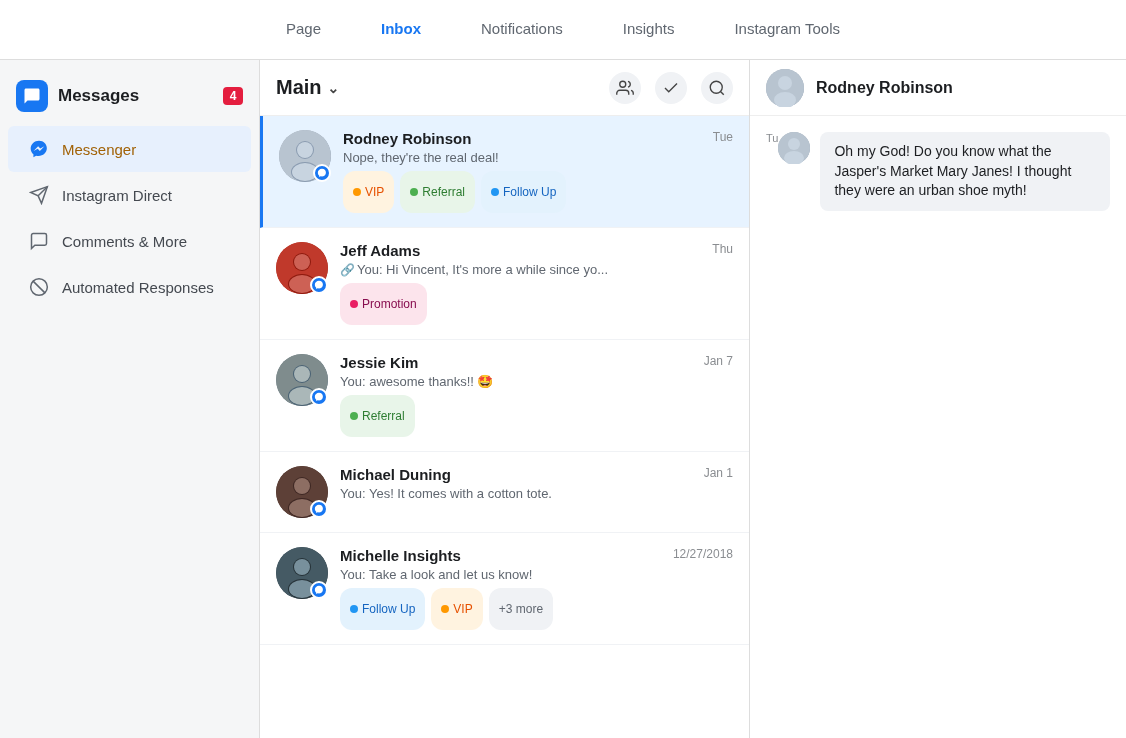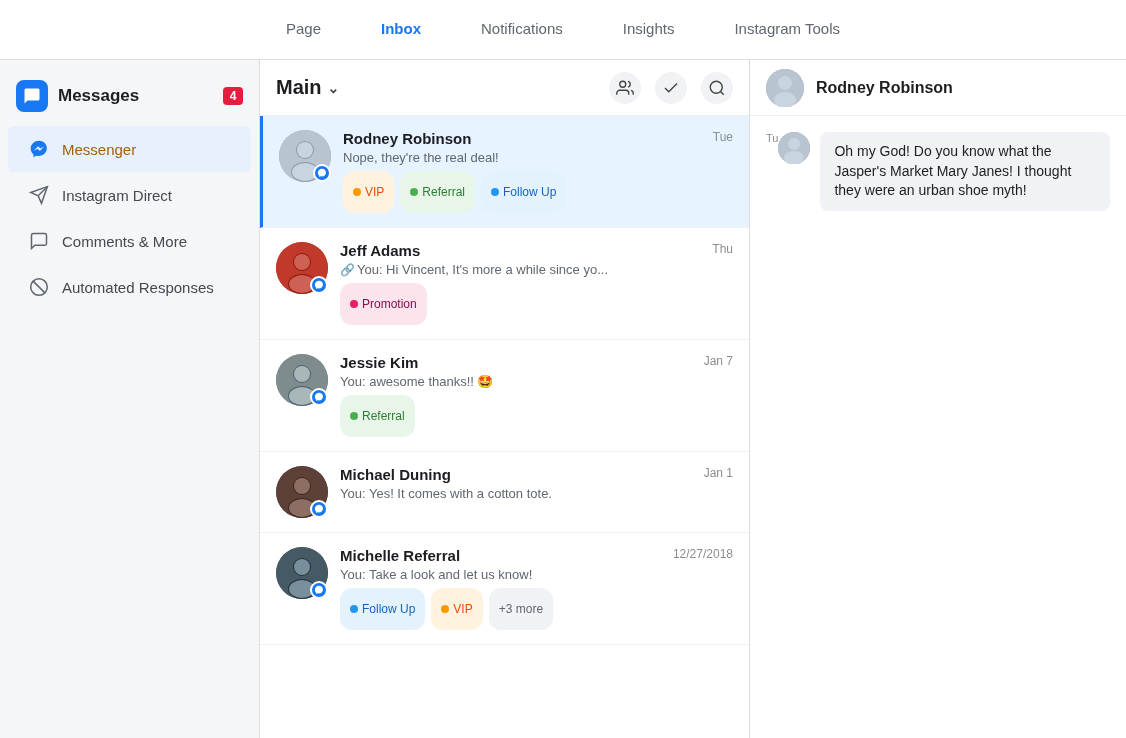--- a/index.html
+++ b/index.html
@@ -594,21 +594,21 @@
             </svg>
           </div>
           <div class="messenger-badge">
             <svg width="10" height="10" viewBox="0 0 24 24" fill="white">
               <path d="M12 2C6.477 2 2 6.145 2 11.259c0 2.806 1.27 5.318 3.284 7.071v3.528l3.323-1.817c.888.243 1.828.377 2.793.377 5.523 0 10-4.145 10-9.259S17.523 2 12 2z"></path>
             </svg>
           </div>
         </div>
         <div class="inbox-item-content">
           <div class="inbox-item-top">
-            <span class="inbox-item-name">Michelle Referral</span>
+            <span class="inbox-item-name">Michelle Insights</span>
             <span class="inbox-item-time">12/27/2018</span>
           </div>
           <div class="inbox-item-preview">You: Take a look and let us know!</div>
           <div class="inbox-item-tags">
             <span class="tag tag-followup">
                 <span class="tag-dot"></span>
                 <span>Follow Up</span>
               </span>
             <span class="tag tag-vip">
                 <span class="tag-dot"></span>

